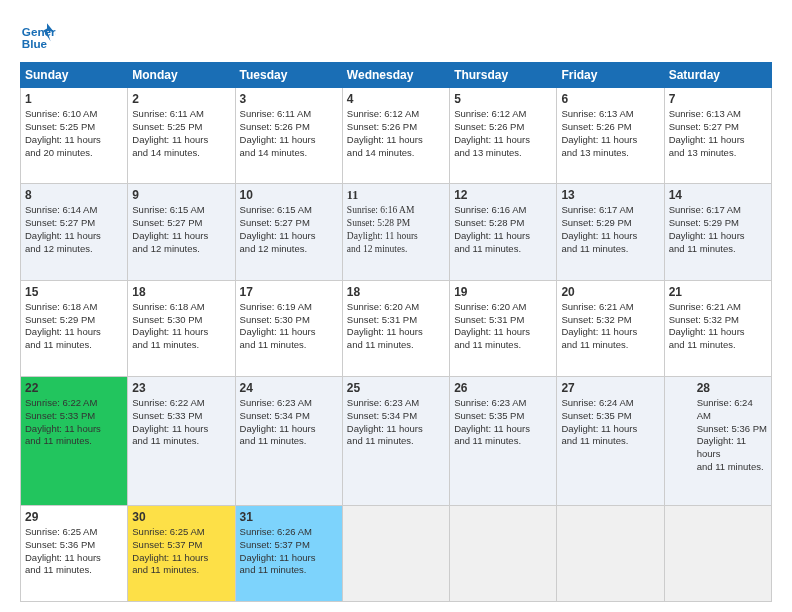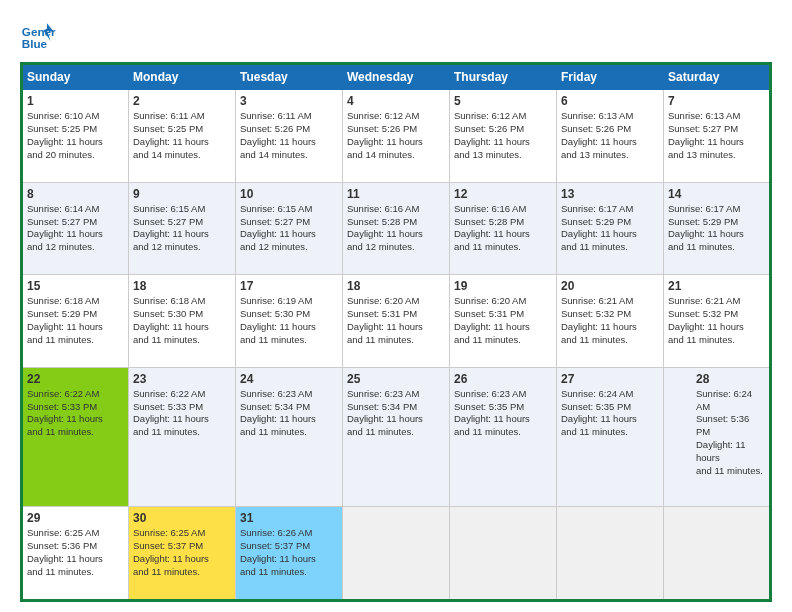--- a/index.html
+++ b/index.html
@@ -40,21 +40,21 @@
       font-weight: bold;
       color: #333;
       line-height: 1.1;
     }
     .location {
       font-size: 15px;
       color: #555;
     }
     .calendar {
       flex: 1;
-      border: 3px solid #15803d;
+      border: 1px solid #15803d;
       border-collapse: collapse;
       width: 100%;
       table-layout: fixed;
     }
     .calendar th {
       background: #1a6eb5;
       color: #fff;
       font-size: 12px;
       font-weight: bold;
       padding: 5px 4px;
@@ -183,21 +183,21 @@
             <div>Daylight: 11 hours</div>
             <div>and 12 minutes.</div>
           </td>
           <td style="background: rgb(238, 242, 248);">
             <span class="day-num">10</span>
             <div>Sunrise: 6:15 AM</div>
             <div>Sunset: 5:27 PM</div>
             <div>Daylight: 11 hours</div>
             <div>and 12 minutes.</div>
           </td>
-          <td style="background: rgb(238, 242, 248);">
+          <td style="background: rgb(238, 242, 248); font-family: Liberation Serif, serif;">
             <span class="day-num">11</span>
             <div>Sunrise: 6:16 AM</div>
             <div>Sunset: 5:28 PM</div>
             <div>Daylight: 11 hours</div>
             <div>and 12 minutes.</div>
           </td>
           <td style="background: rgb(238, 242, 248);">
             <span class="day-num">12</span>
             <div>Sunrise: 6:16 AM</div>
             <div>Sunset: 5:28 PM</div>
@@ -264,21 +264,21 @@
           </td>
           <td style="background: rgb(255, 255, 255);">
             <span class="day-num">21</span>
             <div>Sunrise: 6:21 AM</div>
             <div>Sunset: 5:32 PM</div>
             <div>Daylight: 11 hours</div>
             <div>and 11 minutes.</div>
           </td>
         </tr>
         <tr>
-          <td style="background: #84cc16;">
+          <td style="background: #22c55e;">
             <span class="day-num">22</span>
             <div>Sunrise: 6:22 AM</div>
             <div>Sunset: 5:33 PM</div>
             <div>Daylight: 11 hours</div>
             <div>and 11 minutes.</div>
           </td>
           <td style="background: rgb(238, 242, 248);">
             <span class="day-num">23</span>
             <div>Sunrise: 6:22 AM</div>
             <div>Sunset: 5:33 PM</div>

